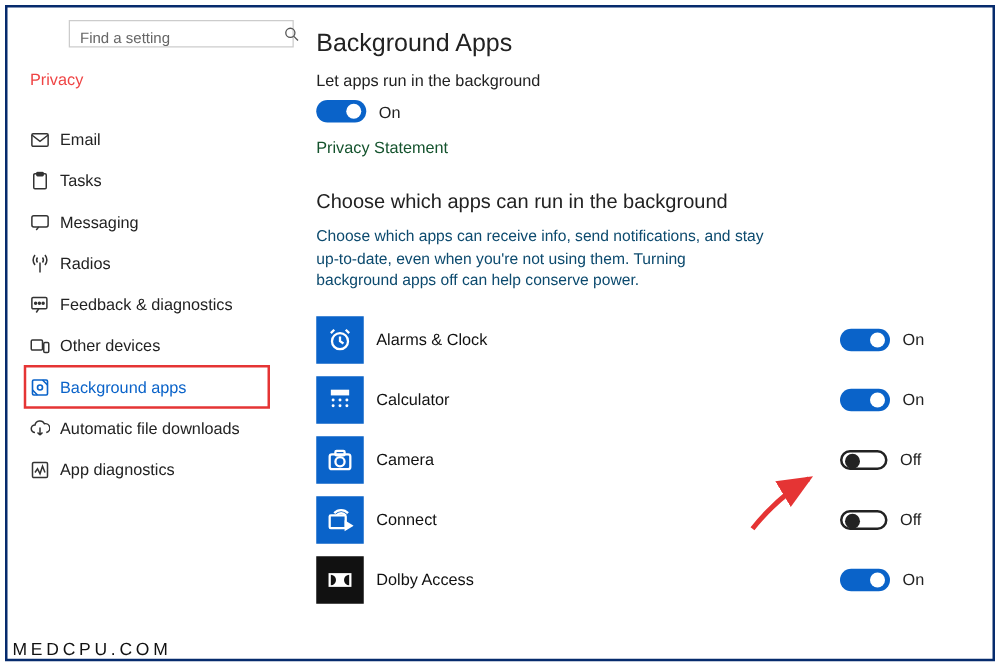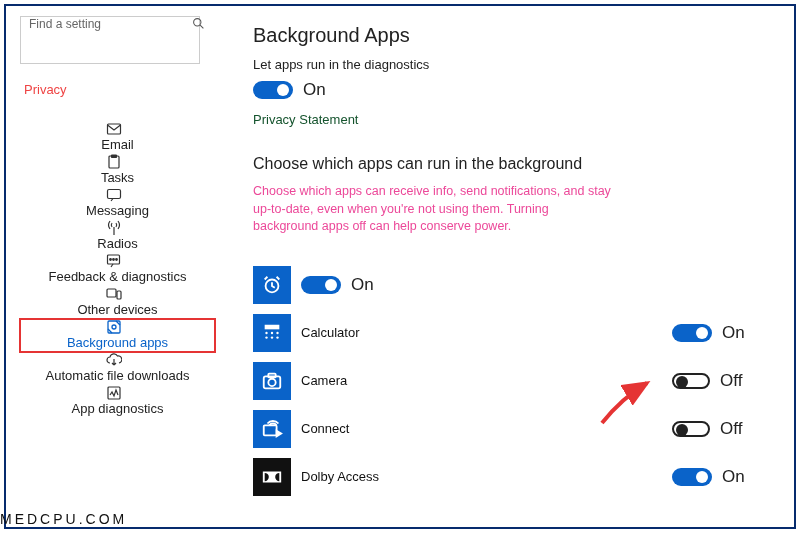--- a/index.html
+++ b/index.html
@@ -8,63 +8,63 @@
     width:800px; height:533px;
     font-family: "Segoe UI", Arial, sans-serif;
     font-size:13px; color:#222; background:#fff;
     position:relative; overflow:hidden;
   }
   .frame { position:absolute; top:4px; left:4px; right:4px; bottom:4px; border:2px solid #062b6d; background:#fff; }
   .content { position:absolute; top:4px; left:4px; right:4px; bottom:4px; display:flex; }
 
   
   .sidebar { width:205px; padding:6px 0 0 10px; }
-  .search-wrap { position:relative; width:180px; height:48px; border:1px solid #ccc; display:flex; align-items:flex-start; }
+  .search-wrap { position:relative; width:180px; height:22px; border:1px solid #ccc; display:flex; align-items:flex-end;margin-left:35px; }
   .search-input { border:none; outline:none; flex:1; padding:0 8px; font-size:12px; color:#333; background:transparent; }
   .search-input::placeholder { color:#666; }
   .search-icon { width:26px; text-align:center; color:#555; font-size:13px; }
   .section-title { margin:18px 0 6px 4px; font-size:13px; color:#ef4444; }
   .nav { list-style:none; padding:0; margin:0; }
-  .nav li { display:flex; align-items:center; height:33px; padding:0 4px 0 4px; cursor:pointer; position:relative;flex-direction:column; }
+  .nav li { display:flex; align-items:center; height:33px; padding:0 4px 0 4px; cursor:pointer; position:relative; }
   .nav li .nav-icon { width:24px; text-align:left; color:#333; font-size:15px; }
   .nav li .nav-icon svg { width:16px; height:16px; display:block; }
   .nav li .nav-label { font-size:13px; color:#222; }
   .nav li.selected .nav-label { color:#0a63c9; }
   .nav li.selected .nav-icon svg { stroke:#0a63c9; fill:none; }
   .nav li.highlighted { outline:2px solid #e53434; outline-offset:-1px; }
   .nav li.partial-top { height:18px; align-items:flex-end; color:#888; }
   .nav li.partial-top .nav-label { color:transparent; }
 
   
   .main { flex:1; padding:14px 28px 0 38px; position:relative; }
   .page-title { font-size:20px; font-weight:300; margin:0 0 10px; }
   .subheading { font-size:13px; margin:0 0 8px; }
   .toggle-row { display:flex; align-items:center; margin:2px 0 10px; }
   .toggle { width:40px; height:18px; border-radius:10px; background:#0a63c9; position:relative; cursor:pointer; }
   .toggle .knob { position:absolute; width:12px; height:12px; border-radius:50%; background:#fff; top:3px; right:4px; }
   .toggle.off { background:#fff; border:2px solid #222; width:38px; height:16px; }
   .toggle.off .knob { background:#222; top:1px; left:2px; right:auto; }
-  .toggle-label { margin-left:10px; font-size:17px; }
+  .toggle-label { margin-left:10px; font-size:13px; }
   .link { color:#14532d; font-size:13px; cursor:pointer; display:inline-block; margin-top:2px; }
 
   .section-heading { font-size:16px; font-weight:300; margin:28px 0 10px; }
-  .section-desc { font-size:12.5px; color:#ec4899; line-height:1.4; max-width:360px; margin:0 0 27px; }
+  .section-desc { font-size:12.5px; color:#0c4a6e; line-height:1.4; max-width:360px; margin:0 0 16px; }
 
   .app-row { display:flex; align-items:center; height:44px; margin:4px 0; }
   .app-icon { width:38px; height:38px; background:#0a63c9; display:flex; align-items:center; justify-content:center; margin-right:10px; }
   .app-icon svg { width:22px; height:22px; }
   .app-name { flex:1; font-size:13px; color:#111; }
   .app-toggle-wrap { display:flex; align-items:center; width:90px; justify-content:flex-start; }
   .app-toggle-wrap .toggle-label { width:28px; }
 
   
   .arrow { position:absolute; right:128px; top:368px; pointer-events:none; }
 
   
-  .watermark { position:absolute; left:0; bottom:6px; font-size:14px; letter-spacing:3px; color:#111; font-weight:400; font-family: Arial, sans-serif; }
+  .watermark { position:absolute; left:10px; bottom:6px; font-size:14px; letter-spacing:3px; color:#111; font-weight:400; font-family: Arial, sans-serif; }
 </style>
 </head>
 <body>
 
 <div class="frame">
 <div class="content">
 
   <aside class="sidebar">
     <div class="search-wrap">
       <input class="search-input" placeholder="Find a setting" style="">
@@ -169,41 +169,42 @@
                 <path d="M4 10l2-3 2 4 2-6 2 5"></path>
               </svg>
         </span>
         <span class="nav-label">App diagnostics</span>
       </li>
     </ul>
   </aside>
 
   <main class="main">
     <h1 class="page-title">Background Apps</h1>
-    <p class="subheading">Let apps run in the diagnostics</p>
+    <p class="subheading">Let apps run in the background</p>
     <div class="toggle-row">
       <div class="toggle">
             <div class="knob"></div>
           </div>
       <span class="toggle-label">On</span>
     </div>
     <a class="link">Privacy Statement</a>
 
     <h2 class="section-heading">Choose which apps can run in the background</h2>
     <p class="section-desc">Choose which apps can receive info, send notifications, and stay up-to-date, even when you're not using them. Turning background apps off can help conserve power.</p>
 
     
     <div class="app-row">
       <div class="app-icon">
         <svg viewBox="0 0 24 24">
               <circle cx="12" cy="13" r="7" fill="none" stroke="#fff" stroke-width="2"></circle>
               <path d="M12 9v4l3 2" stroke="#fff" stroke-width="2" fill="none"></path>
               <path d="M4 6l3-3M20 6l-3-3" stroke="#fff" stroke-width="2"></path>
             </svg>
       </div>
+      <span class="app-name">Alarms &amp; Clock</span>
       <div class="app-toggle-wrap">
         <div class="toggle">
               <div class="knob"></div>
             </div>
         <span class="toggle-label">On</span>
       </div>
     </div>
 
     <div class="app-row">
       <div class="app-icon">

